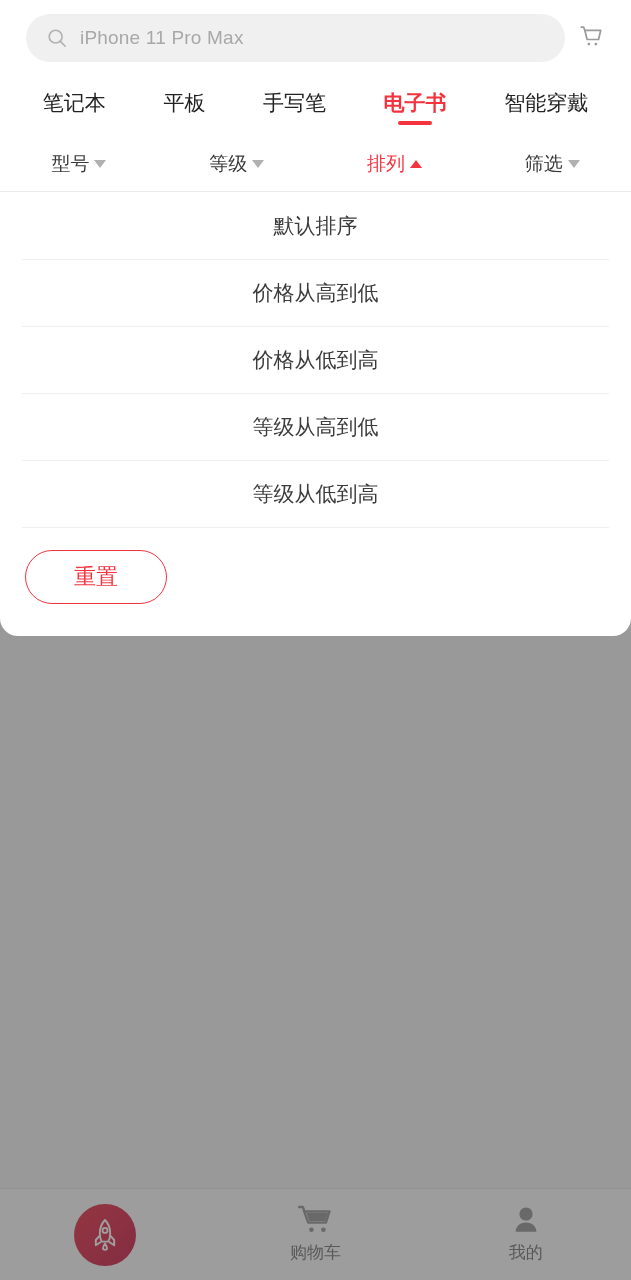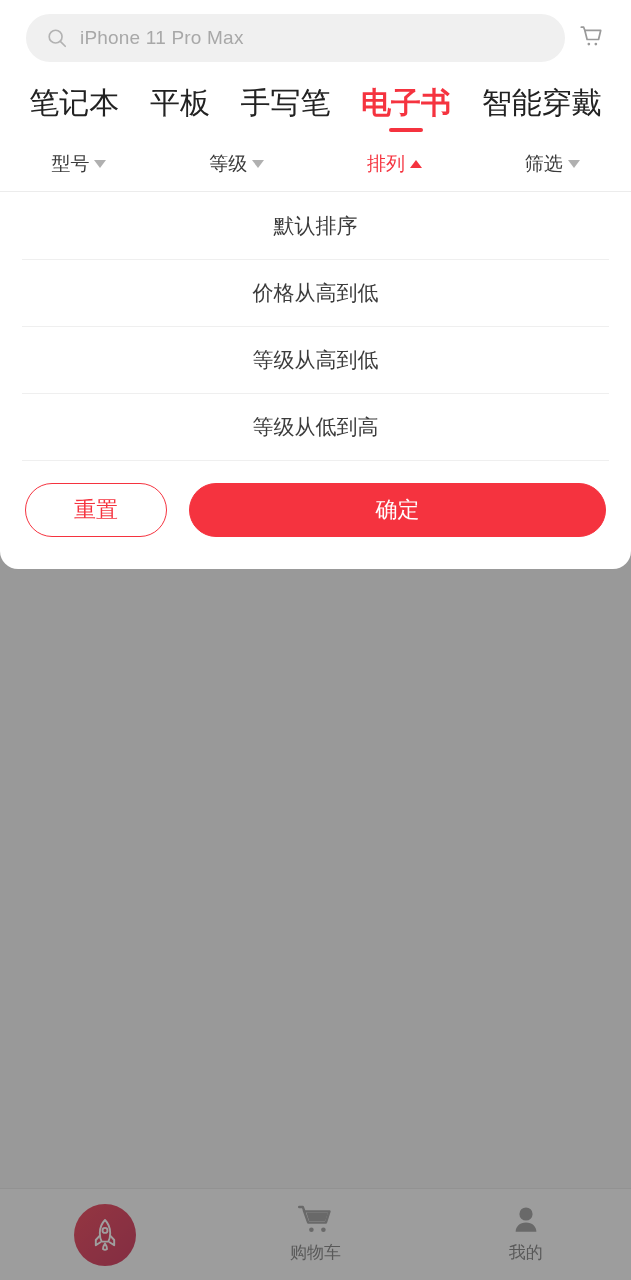--- a/index.html
+++ b/index.html
@@ -67,21 +67,21 @@
     width: 631px;
     height: 62px;
     display: flex;
     align-items: center;
     justify-content: space-around;
     padding: 0 14px;
     background: #ffffff;
   }
   .tab {
     position: relative;
-    font-size: 30px;
+    font-size: 21px;
     color: #222222;
     font-weight: 500;
     padding: 4px 2px 10px;
     white-space: nowrap;
   }
   .tab.active { color: #f5333f; font-weight: 700; }
   .tab.active .tab-underline {
     position: absolute;
     left: 50%;
     transform: translateX(-50%);
@@ -511,31 +511,31 @@
     </div>
 
     <div class="sort-options">
       <div class="sort-option">
         <span>默认排序</span>
       </div>
       <div class="sort-option">
         <span>价格从高到低</span>
       </div>
       <div class="sort-option">
+        <span>价格从低到高</span>
+      </div>
+      <div class="sort-option">
         <span>等级从高到低</span>
       </div>
       <div class="sort-option">
         <span>等级从低到高</span>
       </div>
     </div>
 
     <div class="sort-actions">
       <div class="btn btn-reset">
         <span>重置</span>
       </div>
-      <div class="btn btn-confirm">
-        <span>确定</span>
-      </div>
     </div>
 
   </div>
 
 </div>
 
 </body></html>

